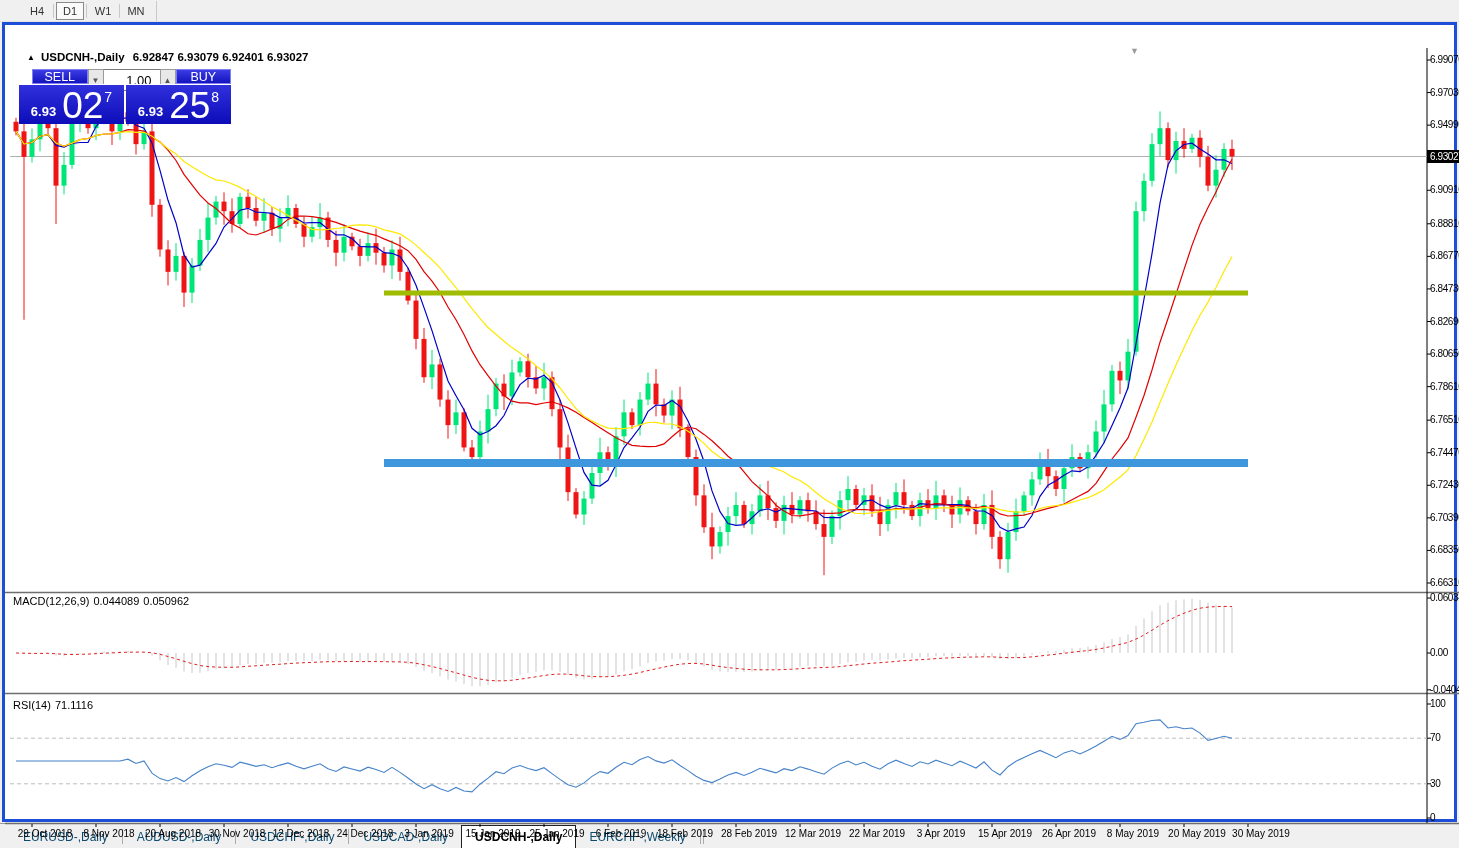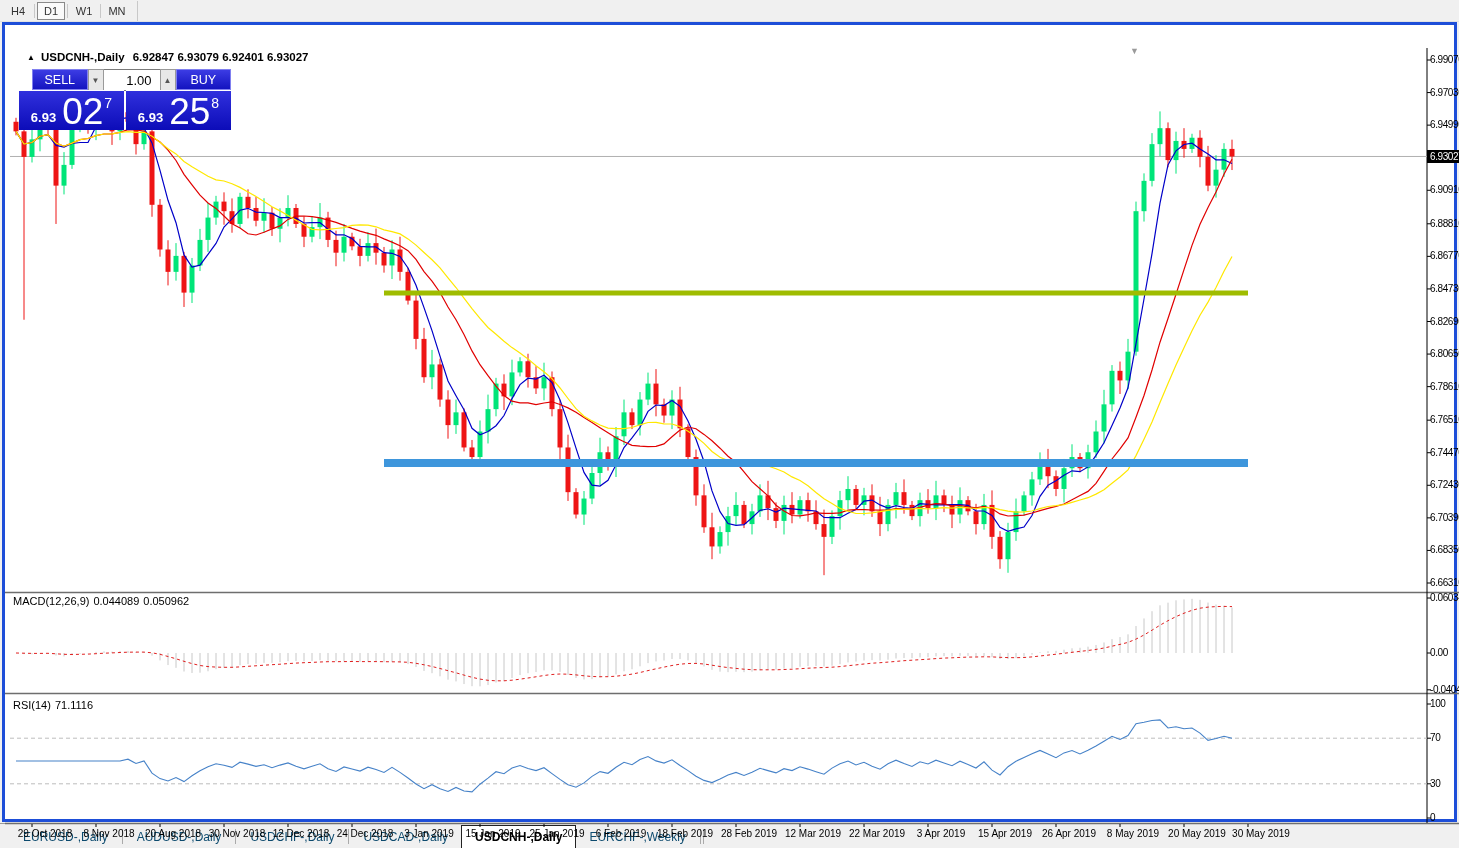--- a/index.html
+++ b/index.html
@@ -1,33 +1,33 @@
 <!DOCTYPE html>
 <html><head>
 <meta charset="utf-8">
 <style>
   html,body{margin:0;padding:0;background:#d4d0c8;}
   *{box-sizing:border-box;font-family:"Liberation Sans",sans-serif;}
   .screen{position:relative;width:1459px;height:848px;background:#f0f0f0;overflow:hidden;}
   
-  .toolbar{position:absolute;left:0;top:0;width:100%;height:22px;background:#f0f0f0;display:flex;align-items:center;padding-left:4px;border-bottom:1px solid #e2e2e2;}
+  .toolbar{position:absolute;left:0;top:0;width:100%;height:22px;background:#f0f0f0;display:flex;align-items:center;padding-left:23px;border-bottom:1px solid #e2e2e2;}
   .tf-btn{width:28px;height:18px;font-size:11px;color:#333;display:flex;align-items:center;justify-content:center;cursor:pointer;}
   .tf-btn.active{background:#fafafa;border:1px solid #8a8a8a;}
   .tf-sep{width:1px;height:14px;background:#c8c8c8;margin:0 2px;}
   .tf-sep.tall{height:20px;margin-left:6px;}
   
   .chart-frame{position:absolute;left:2px;top:22px;width:1455px;height:800px;background:#ffffff;border:3px solid #1d4ed8;}
   svg.chart-canvas{position:absolute;left:0;top:0;z-index:1;}
   
   .chart-header{position:absolute;left:22px;top:26px;z-index:3;font-size:11.5px;font-weight:700;color:#000;letter-spacing:0;}
   .chart-header .tri{font-size:8px;margin-right:6px;position:relative;top:-1px;}
   .chart-header .ohlc{margin-left:8px;}
   
   .trade-panel{position:absolute;left:14px;top:44px;width:212px;height:62px;z-index:3;}
-  .tp-row1{display:flex;height:21px;padding-left:13px;}
+  .tp-row1{display:flex;height:15px;padding-left:13px;}
   .tp-btn{background:linear-gradient(#3c3ce4,#1414c0);border:1px solid #8080f0;color:#fff;font-size:12.5px;display:flex;align-items:center;justify-content:center;width:62px;cursor:pointer;}
   .vol-box{flex:1;display:flex;height:22px;}
   .spin-btn{width:16px;background:#e8e8e8;border:1px solid #9a9a9a;color:#555;font-size:8px;display:flex;align-items:center;justify-content:center;cursor:pointer;}
   .vol-input{width:56px;flex:1;border:1px solid #7a7a7a;border-left:none;border-right:none;text-align:right;padding-right:8px;font-size:13px;color:#000;outline:none;}
   .tp-row2{display:flex;height:40px;gap:2px;}
   .price-box{flex:1;background:linear-gradient(#3030dd,#0c0cb8);border-top:1px solid #ffffff;color:#fff;display:flex;align-items:flex-end;justify-content:center;padding-bottom:1px;cursor:pointer;}
   .pp-small{font-size:13px;font-weight:700;margin-bottom:4px;}
   .pp-big{font-size:37px;line-height:34px;margin-left:6px;}
   .pp-sup{font-size:14px;margin-bottom:18px;margin-left:1px;}
   

